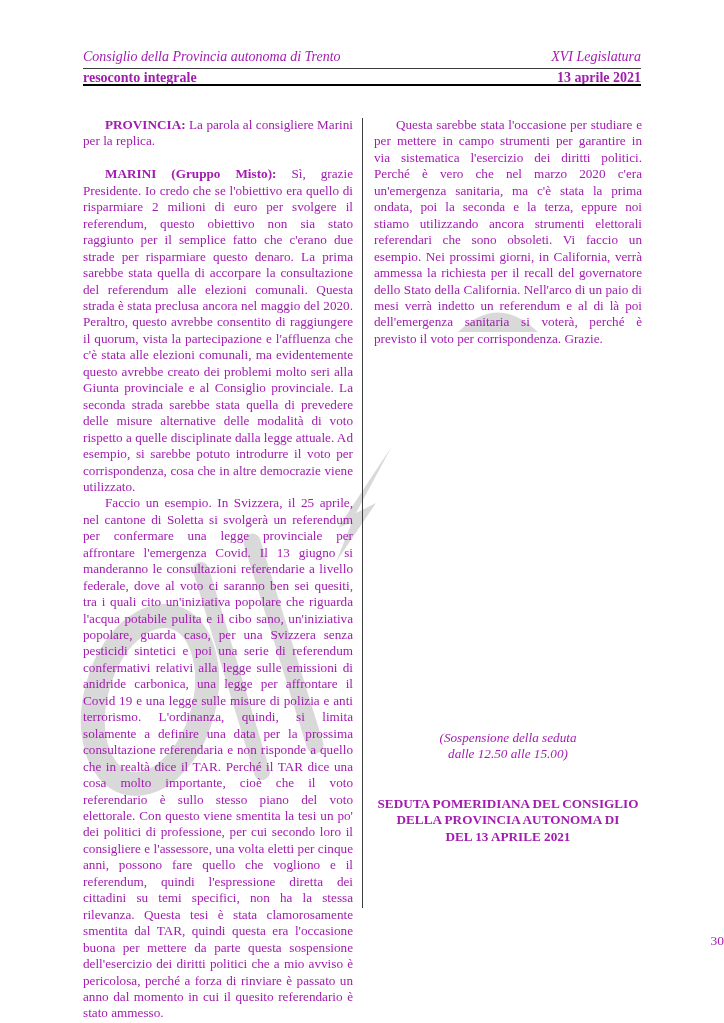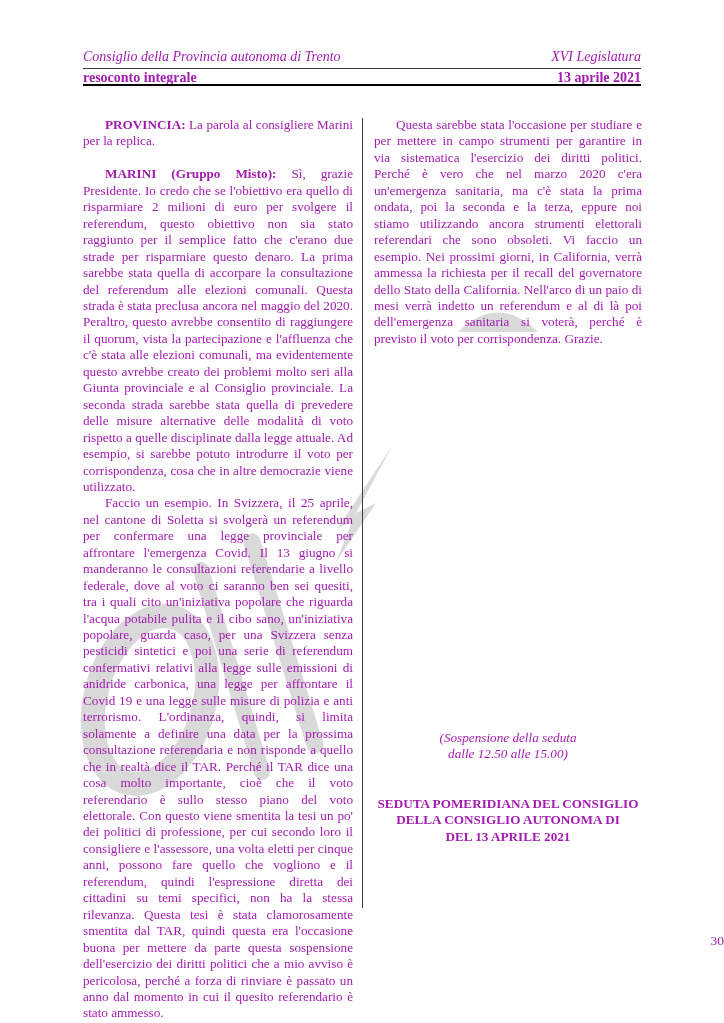--- a/index.html
+++ b/index.html
@@ -96,19 +96,19 @@
     </div>
 
   <div class="suspension">
     <div>(Sospensione della seduta</div>
     <div>dalle 12.50 alle 15.00)</div>
   </div>
 
   <div class="session-heading" id="session-heading">
 
     <div>SEDUTA POMERIDIANA DEL CONSIGLIO</div>
-      <div>DELLA CONSIGLIO AUTONOMA DI</div>
+      <div>DELLA PROVINCIA AUTONOMA DI</div>
       <div>DEL 13 APRILE 2021</div>
   </div>
 
   <div class="page-number">30</div>
 
 </div>
 
 </body></html>

